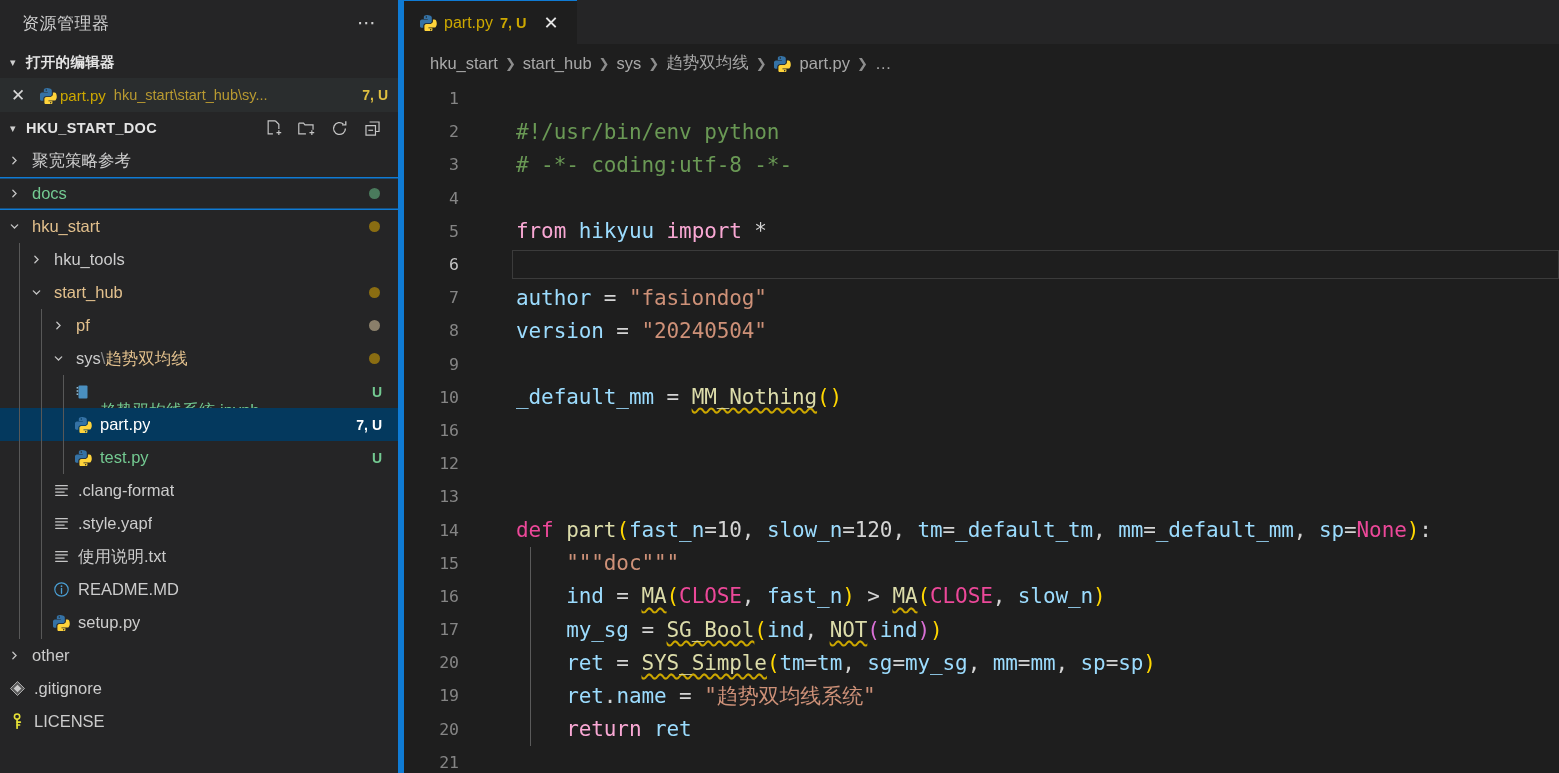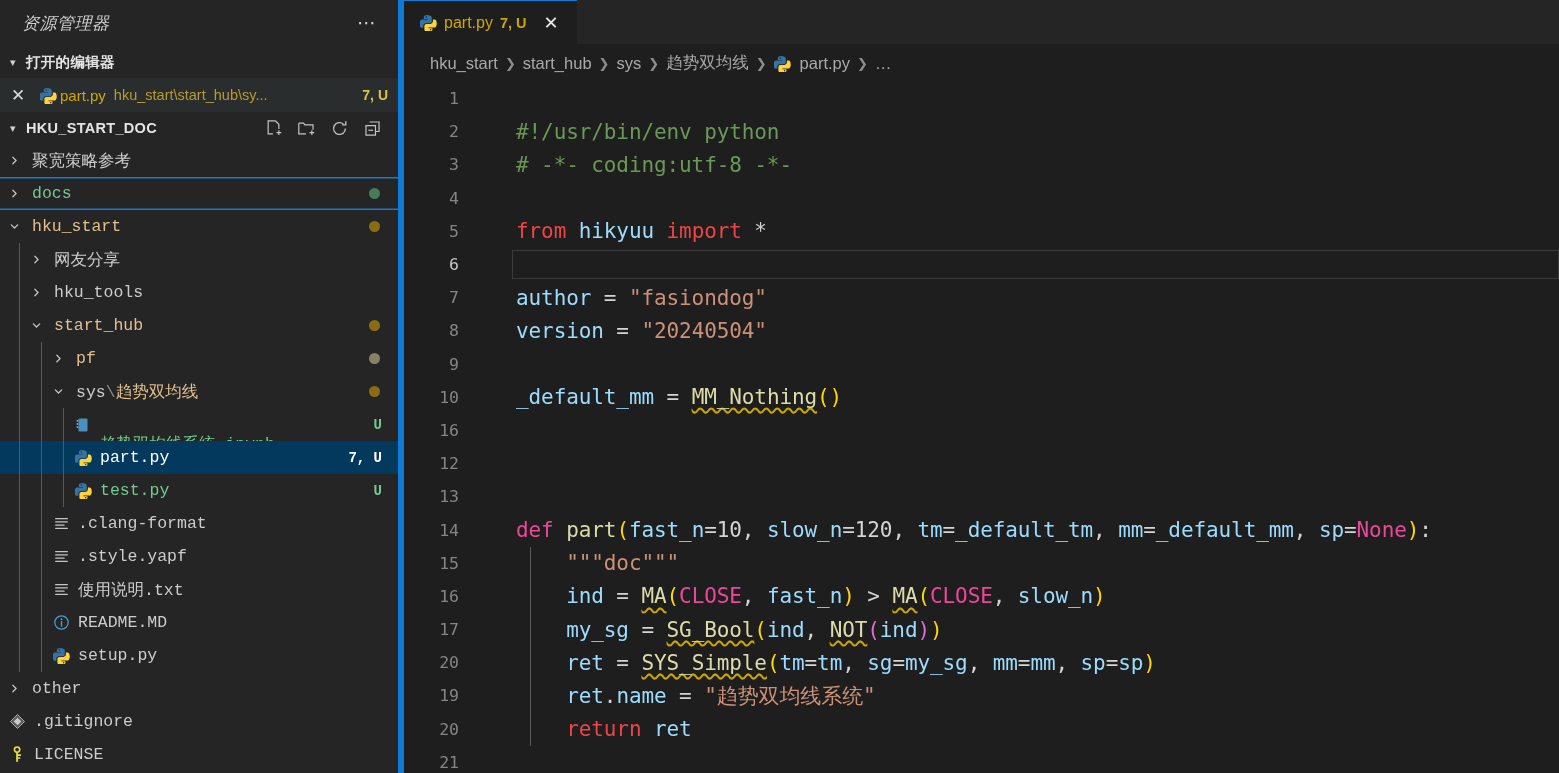--- a/index.html
+++ b/index.html
@@ -14,21 +14,21 @@
   .sidebar{
     width:398px;height:773px;background:#252526;
     display:flex;flex-direction:column;flex:0 0 398px;position:relative;
   }
   .sash{width:6px;height:773px;background:#0f7bd4;flex:0 0 6px;}
 
   .sb-title{
     height:46px;display:flex;align-items:center;
     padding:0 14px 0 22px;background:#252526;
   }
-  .sb-title-text{font-size:17px;color:#cfcfcf;letter-spacing:.5px;flex:1;font-style:italic;}
+  .sb-title-text{font-size:17px;color:#cfcfcf;letter-spacing:.5px;flex:1;}
   .more-icon{
     color:#cfcfcf;font-size:19px;letter-spacing:2px;line-height:10px;
     padding:4px 6px;cursor:pointer;
   }
 
   
   .sec-header{
     height:32px;display:flex;align-items:center;gap:4px;
     padding-left:4px;font-size:14.5px;font-weight:bold;color:#e4e4e4;
     letter-spacing:.3px;user-select:none;
@@ -48,21 +48,21 @@
   }
   .oe-icon{width:24px;flex:0 0 24px;display:flex;align-items:center;justify-content:center;}
   .oe-name{color:#cda800;margin-right:8px;white-space:nowrap;}
   .oe-path{color:#b99a31;font-size:14.5px;white-space:nowrap;overflow:hidden;}
   .oe-badge{margin-left:auto;color:#e0c040;font-weight:bold;font-size:14px;padding-left:10px;}
 
   
   .tree{flex:1;overflow:hidden;position:relative;}
   .row{
     height:33px;display:flex;align-items:center;position:relative;
-    font-size:16.5px;white-space:nowrap;cursor:pointer;font-family:Liberation Mono, monospace;
+    font-size:16.5px;white-space:nowrap;cursor:pointer;
   }
   .row .tw{
     width:20px;flex:0 0 20px;text-align:center;font-size:11px;color:#c5c5c5;
     display:flex;align-items:center;justify-content:center;
   }
   .row .ic{width:26px;flex:0 0 26px;display:flex;align-items:center;justify-content:center;}
   .row .lbl{overflow:hidden;text-overflow:ellipsis;}
   .row .badge{
     margin-left:auto;padding-right:16px;font-size:14px;font-weight:bold;
   }
@@ -125,21 +125,21 @@
   .line.active .hl{
     position:absolute;left:108px;right:0;top:2px;bottom:2px;
     border:1.5px solid #3b3b3b;pointer-events:none;
   }
   .indent-guide{
     position:absolute;left:126px;width:1px;background:#5a5a5a;
   }
 
   
   .t-cmt{color:#6a9955;}
-  .t-kw{color:#ef4444;}
+  .t-kw{color:#f9a8d4;}
   .t-kw2{color:#ec4899;}
   .t-var{color:#9cdcfe;}
   .t-str{color:#ce9178;}
   .t-fn{color:#dcdcaa;}
   .t-call{color:#dcdcaa;}
   .t-par{color:#ffd700;}
   .t-par2{color:#da70d6;}
   .t-plain{color:#d4d4d4;}
   .squig{
     text-decoration:underline wavy #cca700;
@@ -233,30 +233,20 @@
         </div>
         <div class="row">
           <span style="flex: 0 0 4px; width: 4px;"></span>
           <span class="tw">
             <svg width="11" height="11" viewBox="0 0 12 12" fill="none" stroke="#c5c5c5" stroke-width="1.4" stroke-linecap="round">
               <path d="M2.5 4.2 6 7.7l3.5-3.5"></path>
             </svg>
           </span>
           <span class="lbl c-mod" style="padding-left: 8px;">hku_start</span>
           <span class="dot" style="background: rgb(138, 109, 18);"></span>
-        </div>
-        <div class="row">
-          <span class="iguide" style="left: 19px;"></span>
-          <span style="flex: 0 0 26px; width: 26px;"></span>
-          <span class="tw">
-            <svg width="11" height="11" viewBox="0 0 12 12" fill="none" stroke="#c5c5c5" stroke-width="1.4" stroke-linecap="round">
-              <path d="M4.2 2.5 7.7 6l-3.5 3.5"></path>
-            </svg>
-          </span>
-          <span class="lbl c-plain" style="padding-left: 8px;">网友分享</span>
         </div>
         <div class="row">
           <span class="iguide" style="left: 19px;"></span>
           <span style="flex: 0 0 26px; width: 26px;"></span>
           <span class="tw">
             <svg width="11" height="11" viewBox="0 0 12 12" fill="none" stroke="#c5c5c5" stroke-width="1.4" stroke-linecap="round">
               <path d="M4.2 2.5 7.7 6l-3.5 3.5"></path>
             </svg>
           </span>
           <span class="lbl c-plain" style="padding-left: 8px;">hku_tools</span>

